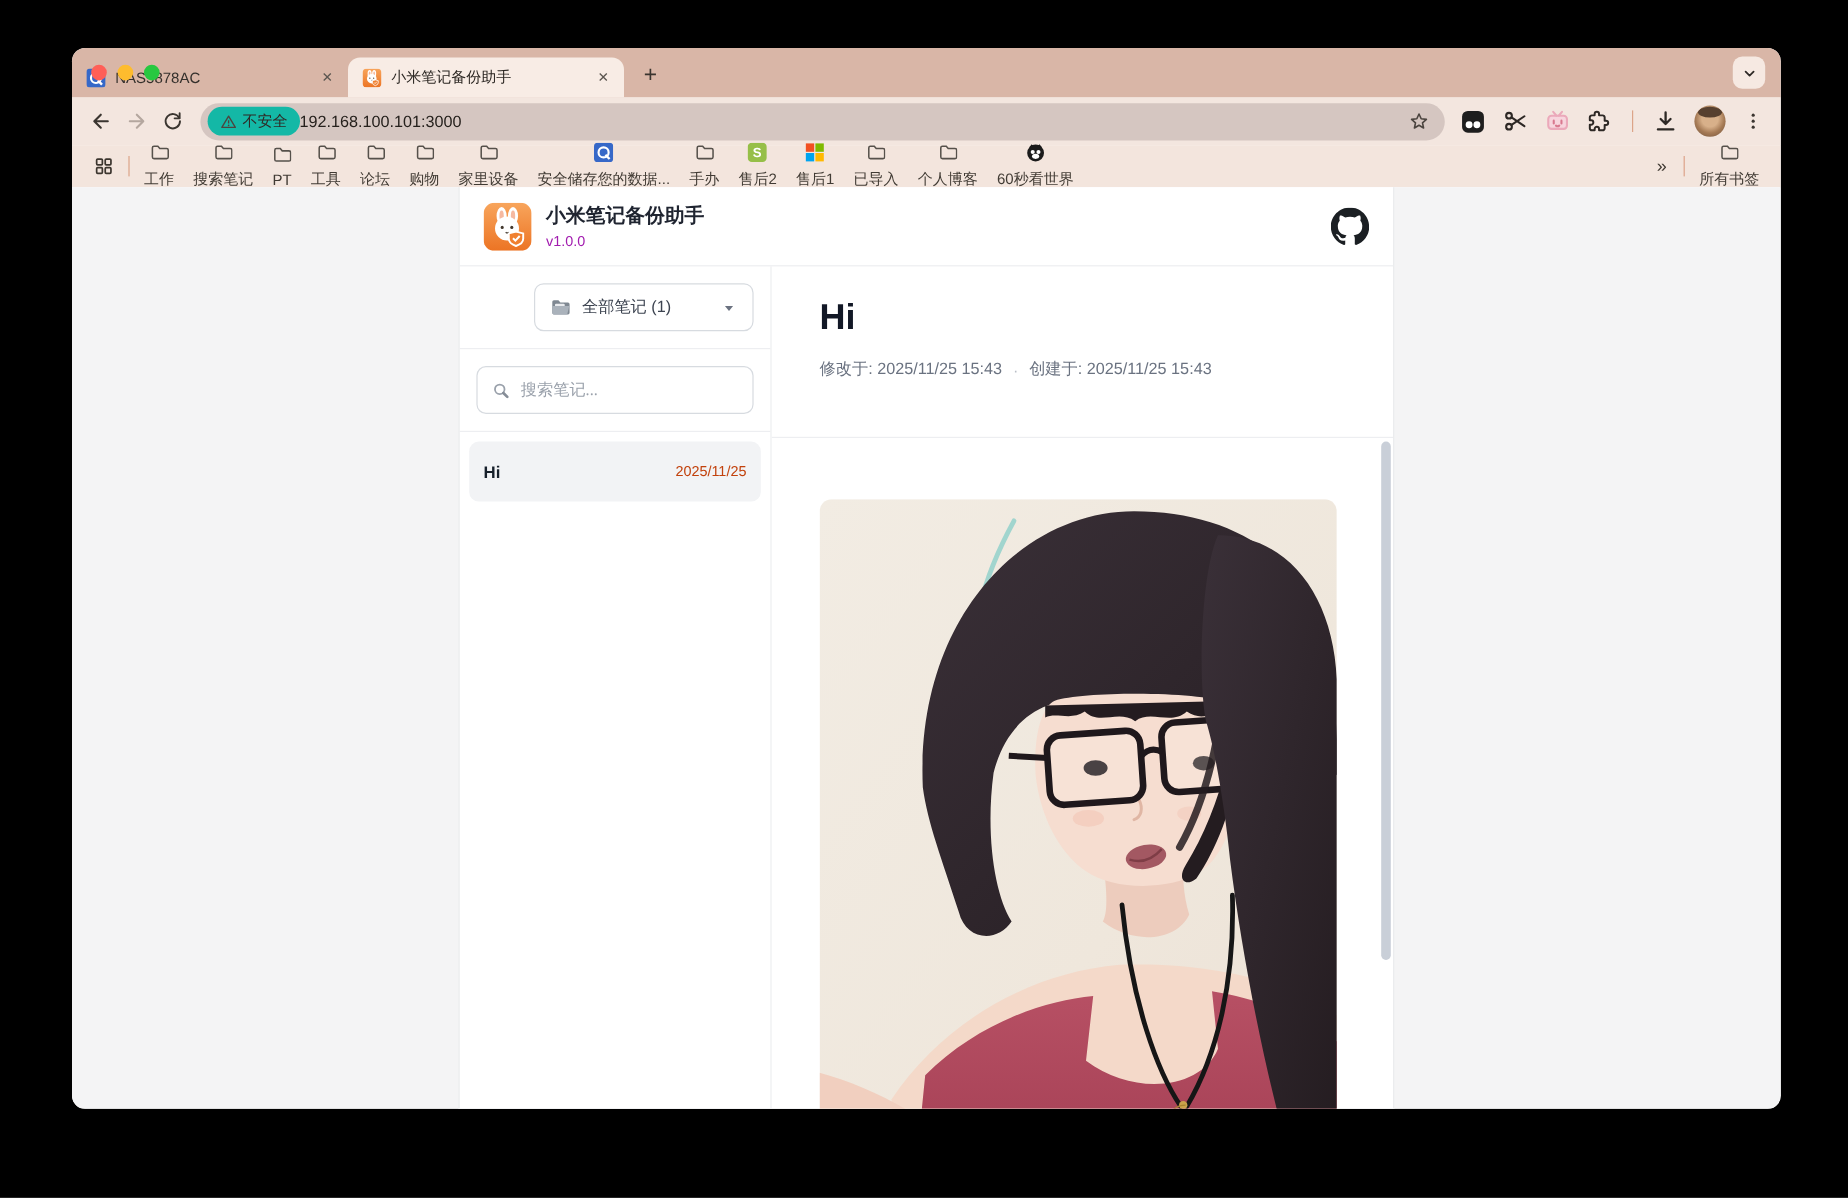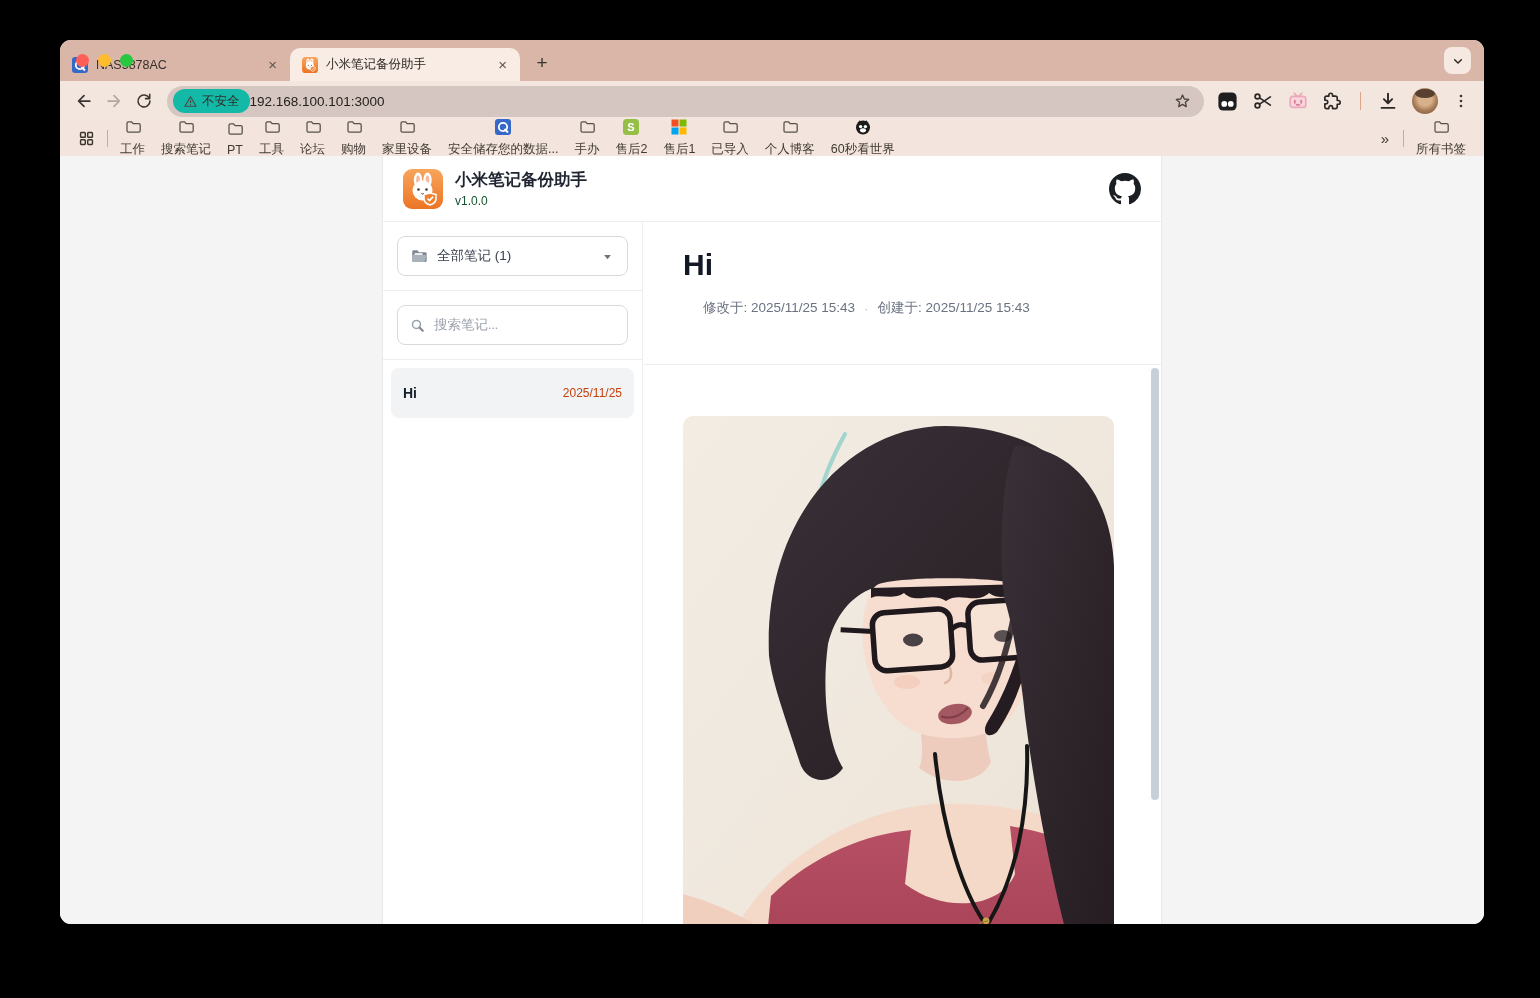--- a/index.html
+++ b/index.html
@@ -43,41 +43,41 @@
   .bookmarks { height:35px; background:#f3e5dd; display:flex; align-items:center; padding:0 10px; font-size:12.5px; color:#413b34; }
   .bm { display:flex; align-items:center; gap:6px; padding:4px 8px; border-radius:6px; white-space:nowrap;flex-direction:column; }
   .bm-sep { width:1px; height:17px; background:#dca489; margin:0 4px; }
   .bm-overflow { margin-left:auto; font-size:15px; color:#3c362f; padding:0 10px; }
 
   
   .viewport { height:768px; background:#f4f4f5; display:flex; justify-content:center; }
   .appbox { width:780px; height:100%; background:#fff; border-left:1px solid #e7e8ea; border-right:1px solid #e7e8ea; display:flex; flex-direction:column; }
   .appheader { height:66px; border-bottom:1px solid #edeef1; display:flex; align-items:center; gap:12px; padding:0 20px; flex:0 0 auto; }
   .apptitle { font-size:16.5px; font-weight:bold; color:#1f2430; }
-  .appver { font-size:12px; color:#14532d; margin-top:3px; }
+  .appver { font-size:12px; color:#a21caf; margin-top:3px; }
   .ghlink { margin-left:auto; display:flex; }
 
   .cols { flex:1; display:flex; min-height:0; }
   aside { width:260px; border-right:1px solid #edeef1; flex:0 0 auto; }
   .side-sec { padding:14px; border-bottom:1px solid #edeef1; }
-  .selectbox { height:40px; border:1px solid #d7dbe0; border-radius:8px; display:flex; align-items:center; gap:9px; padding:0 12px; font-size:13.5px; color:#3c4350; background:#fff; }
+  .selectbox { height:40px; border:1px solid #d7dbe0; border-radius:8px; display:flex; align-items:center; gap:9px; padding:0 12px; font-size:13.5px; color:#3c4350; background:#fff;margin-left:48px; }
   .selectbox .caret { margin-left:auto; display:flex; }
   .searchbox { height:40px; border:1px solid #d7dbe0; border-radius:8px; display:flex; align-items:center; gap:9px; padding:0 12px; background:#fff; }
   .searchbox input { border:0; outline:0; background:transparent; font-size:13.5px; color:#3c4350; width:100%;
     font-family:Liberation Serif, serif; }
   .searchbox input::placeholder { color:#9aa1ab; }
   .notelist { padding:8px; }
   .noteitem { background:#f2f3f5; border-radius:8px; padding:17px 12px; display:flex; align-items:center; justify-content:space-between; }
   .noteitem .nt { font-size:14px; font-weight:bold; color:#17202b; }
   .noteitem .nd { font-size:12px; color:#c2410c; }
 
   main { flex:1; position:relative; min-width:0; overflow:hidden; }
   .notehead { height:143px; border-bottom:1px solid #edeef1; padding:26px 40px 0; }
   .notetitle { font-size:30px; font-weight:bold; color:#121826; }
-  .notemeta { margin-top:17px; display:flex; gap:9px; align-items:center; font-size:13.5px; color:#6a7280;margin-left:20px; }
+  .notemeta { margin-top:17px; display:flex; gap:9px; align-items:center; font-size:13.5px; color:#6a7280; }
   .metadot { color:#b9bec6; }
   .notebody { padding:51px 0 0 40px; }
   .photo { width:431px; height:560px; border-radius:10px; overflow:hidden; display:block; }
   .scrollthumb { position:absolute; right:2px; top:146px; width:8px; height:432px; background:#c9cfd8; border-radius:4px; }
 
   .ic { display:block; }
 </style>
 </head>
 <body>
 

